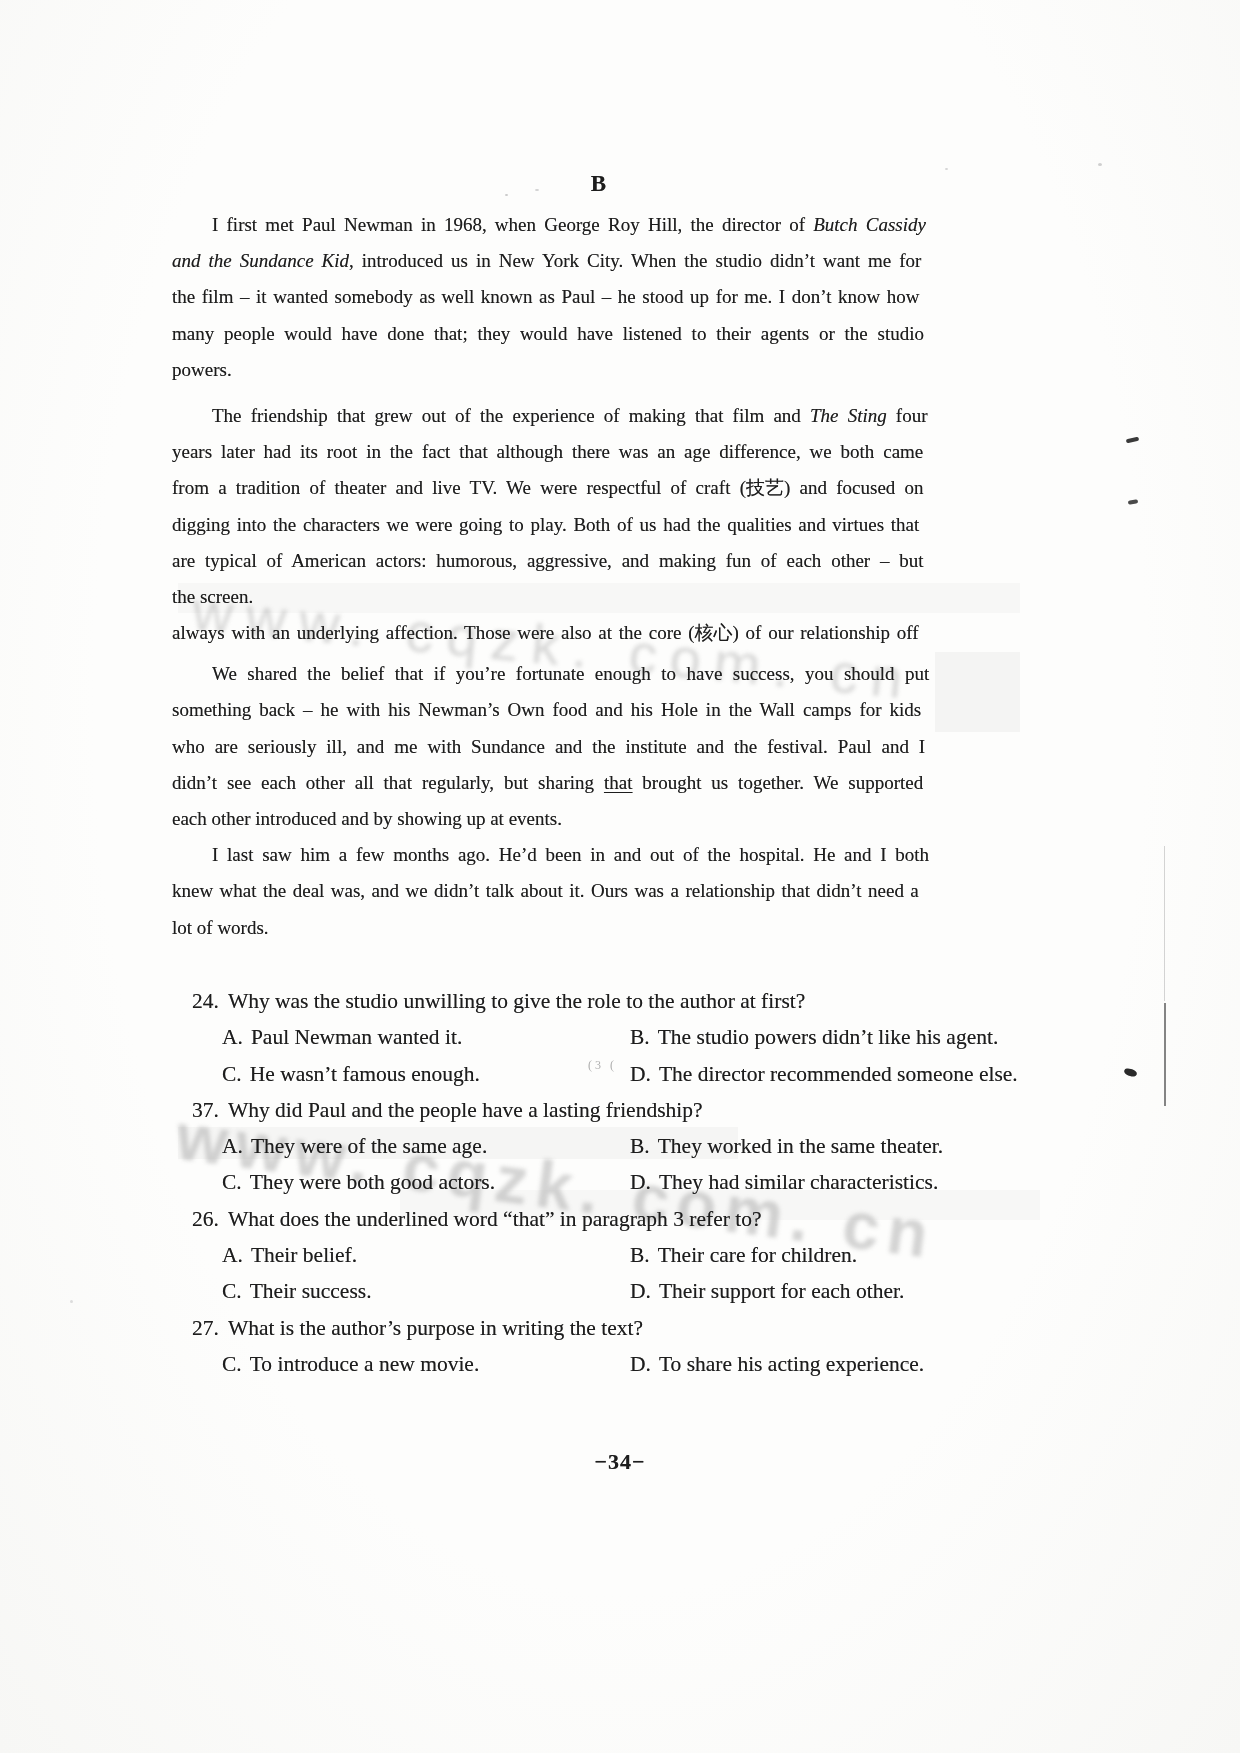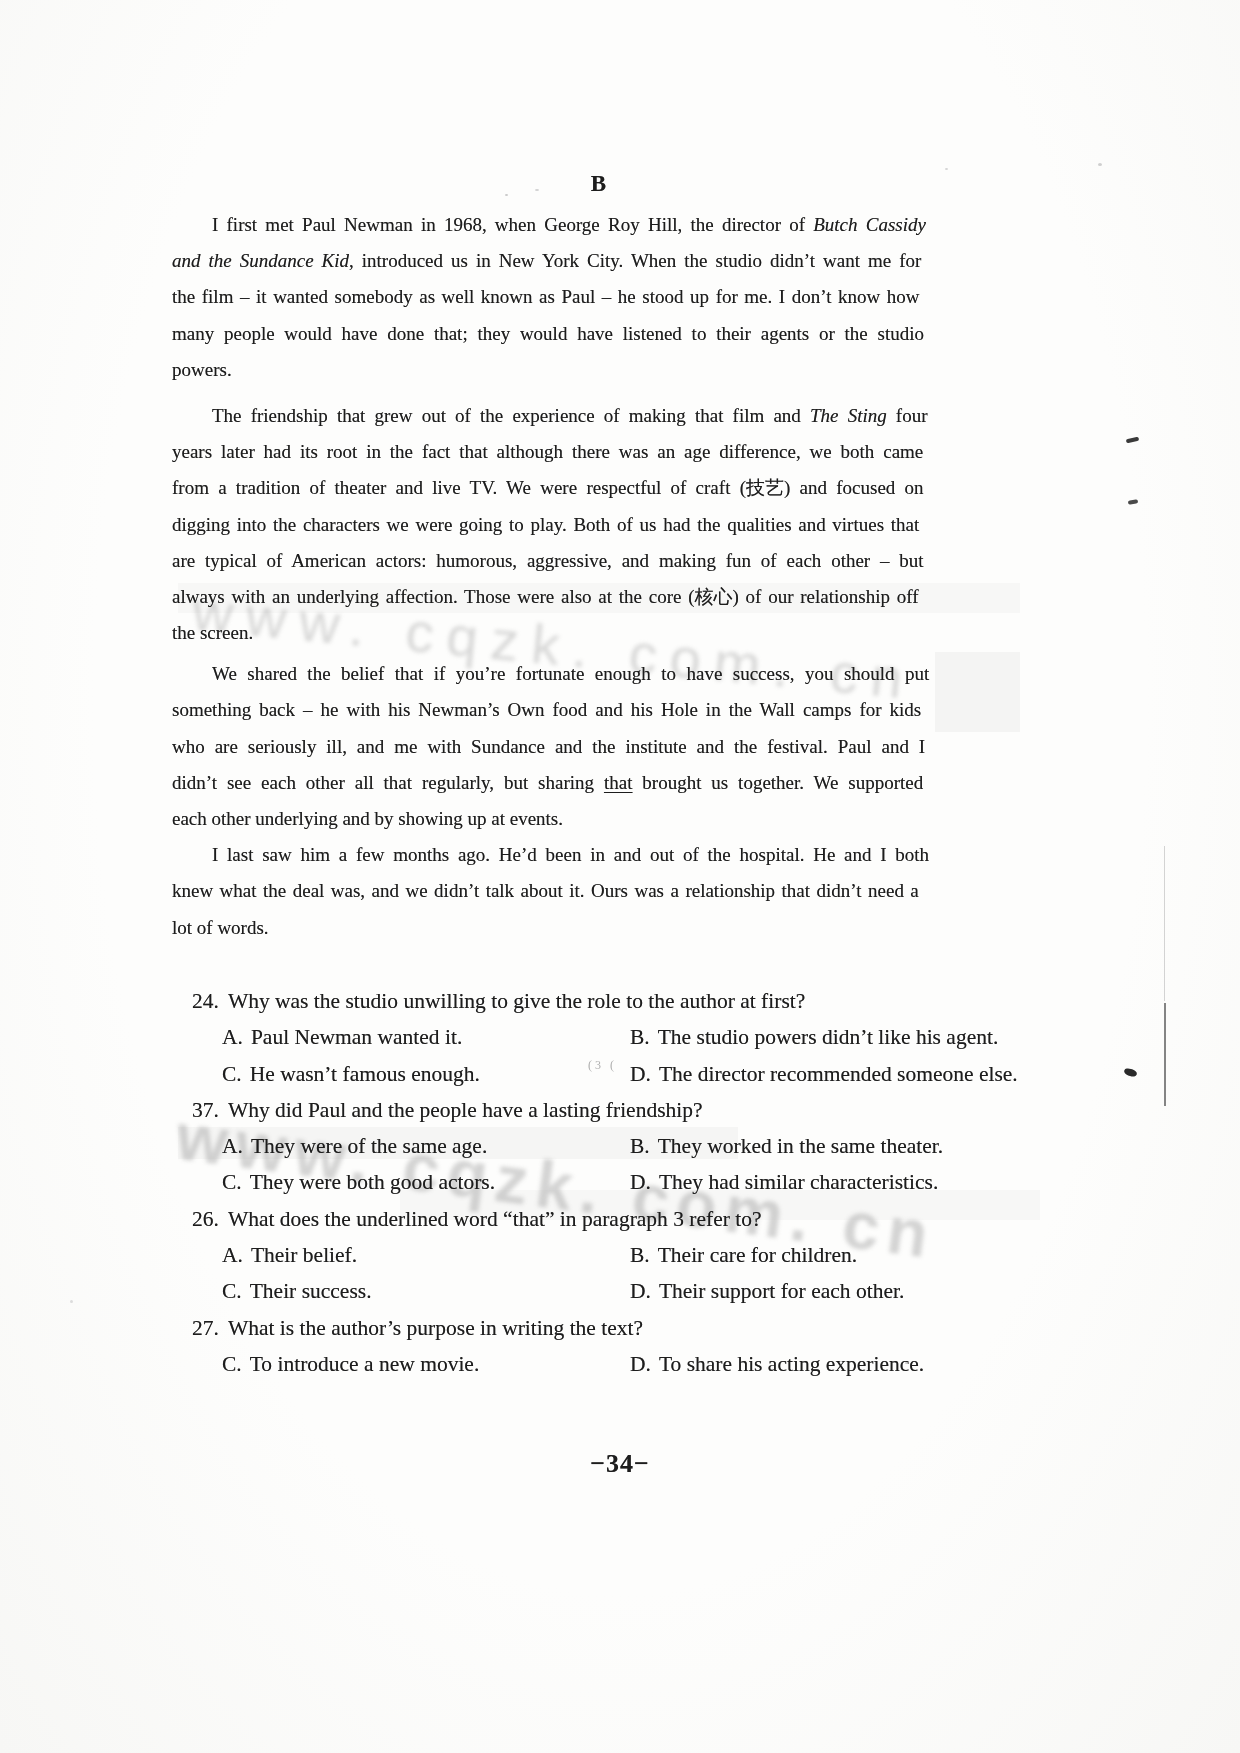--- a/index.html
+++ b/index.html
@@ -29,21 +29,21 @@
   .questions{position:absolute;left:178px;top:983px;width:1000px;font-size:21.5px;}
   .qrow,.orow{height:36.3px;line-height:36.3px;white-space:nowrap;position:relative;}
   .qrow{padding-left:14px;}
   .qnum{margin-right:9px;}
   .orow{padding-left:44px;}
   .opt.colB{position:absolute;left:452px;top:0;}
   .olabel{margin-right:8px;}
 
   .page-number{
     position:absolute;left:0;top:1449px;width:1240px;text-align:center;
-    font-size:26px;font-weight:600;letter-spacing:1px;
+    font-size:22px;font-weight:600;letter-spacing:1px;
   }
 
   .wm{
     position:absolute;font-family:"Liberation Sans","DejaVu Sans",sans-serif;
     white-space:nowrap;transform-origin:0 0;filter:blur(2px);pointer-events:none;
   }
   .wm1{left:196px;top:578px;font-size:56px;letter-spacing:13px;color:#9f9f9f;opacity:.40;transform:rotate(5.5deg);}
   .wm2{left:182px;top:1098px;font-size:66px;letter-spacing:8px;color:#a3a3a3;opacity:.46;font-weight:700;transform:rotate(7.5deg);}
 
   
@@ -88,29 +88,29 @@
         <div class="pline"><span class="meas" style="word-spacing: 1.8px; margin-top: 27px;"><span>the film – it wanted somebody as well known as Paul – he stood up for me. I don’t know how</span></span></div>
         <div class="pline"><span class="meas" style="word-spacing: 5px;"><span>many people would have done that; they would have listened to their agents or the studio</span></span></div>
         <div class="pline plast"><span class="meas"><span>powers.</span></span></div>
       </div>
       <div class="para">
         <div class="pline ind"><span class="meas" style="word-spacing: 4.4px;"><span>The friendship that grew out of the experience of making that film and </span><span class="it">The Sting</span><span> four</span></span></div>
         <div class="pline"><span class="meas" style="word-spacing: 4.12px;"><span>years later had its root in the fact that although there was an age difference, we both came</span></span></div>
         <div class="pline"><span class="meas" style="word-spacing: 4.5px;"><span>from a tradition of theater and live TV. We were respectful of craft (技艺) and focused on</span></span></div>
         <div class="pline"><span class="meas" style="word-spacing: 1.94px;"><span>digging into the characters we were going to play. Both of us had the qualities and virtues that</span></span></div>
         <div class="pline"><span class="meas" style="word-spacing: 5.07px;"><span>are typical of American actors: humorous, aggressive, and making fun of each other – but</span></span></div>
+        <div class="pline plast"><span class="meas"><span>the screen.</span></span></div>
         <div class="pline"><span class="meas" style="word-spacing: 2px;"><span>always with an underlying affection. Those were also at the core (核心) of our relationship off</span></span></div>
-        <div class="pline plast"><span class="meas"><span>the screen.</span></span></div>
       </div>
       <div class="para">
         <div class="pline ind"><span class="meas" style="word-spacing: 5.71px;"><span>We shared the belief that if you’re fortunate enough to have success, you should put</span></span></div>
         <div class="pline"><span class="meas" style="word-spacing: 3.24px;"><span>something back – he with his Newman’s Own food and his Hole in the Wall camps for kids</span></span></div>
         <div class="pline"><span class="meas" style="word-spacing: 5.19px;"><span>who are seriously ill, and me with Sundance and the institute and the festival. Paul and I</span></span></div>
         <div class="pline"><span class="meas" style="word-spacing: 5.14px;"><span>didn’t see each other all that regularly, but sharing </span><span class="ul">that</span><span> brought us together. We supported</span></span></div>
-        <div class="pline plast"><span class="meas"><span>each other underlying and by showing up at events.</span></span></div>
+        <div class="pline plast"><span class="meas"><span>each other introduced and by showing up at events.</span></span></div>
       </div>
       <div class="para">
         <div class="pline ind"><span class="meas" style="word-spacing: 4px;"><span>I last saw him a few months ago. He’d been in and out of the hospital. He and I both</span></span></div>
         <div class="pline"><span class="meas" style="word-spacing: 1.72px;"><span>knew what the deal was, and we didn’t talk about it. Ours was a relationship that didn’t need a</span></span></div>
         <div class="pline plast"><span class="meas"><span>lot of words.</span></span></div>
       </div>
     </div>
 
   <div class="questions txt" id="questions">
       <div class="qrow"><span class="qnum">24.</span><span class="qtext">Why was the studio unwilling to give the role to the author at first?</span></div>

